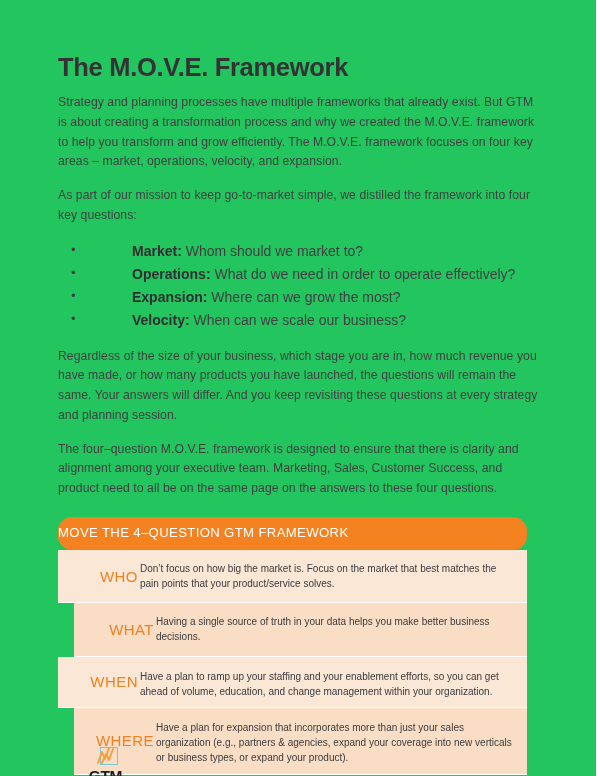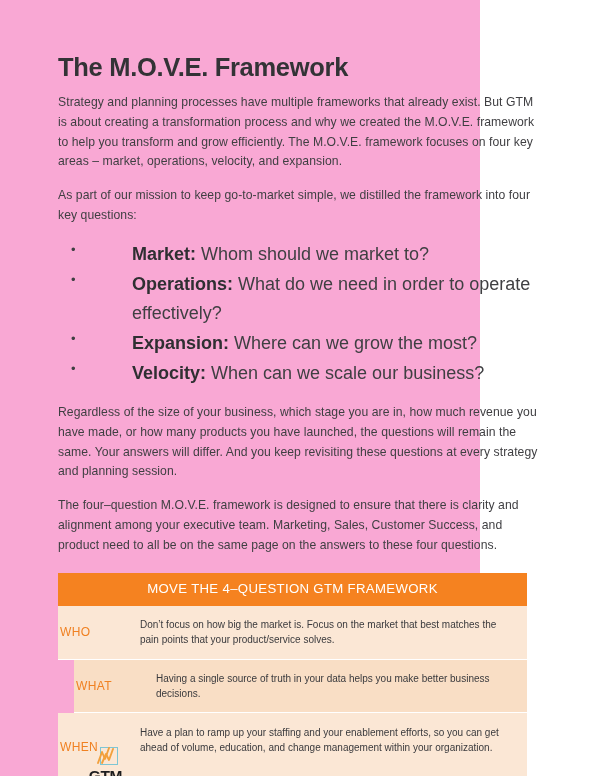--- a/index.html
+++ b/index.html
@@ -9,24 +9,24 @@
   }
   body {
     width: 600px;
     height: 776px;
     font-family: "Liberation Sans", sans-serif;
     color: #3b3b3d;
     position: relative;
     overflow: hidden;
   }
   .page {
-    width: 480px;
+    width: 596px;
     height: 776px;
     position: relative;
-    background: #f9a8d4;
+    background: #22c55e;
   }
   .content {
     position: absolute;
     left: 58px;
     top: 52px;
     width: 484px;
   }
   h1.title {
     font-size: 25.5px;
     font-weight: 600;
@@ -41,21 +41,21 @@
     margin: 0 0 14px 0;
     color: #3f3f42;
     letter-spacing: 0.005em;
   }
   ul.kq {
     margin: 0 0 14px 0;
     padding-left: 26px;
     list-style: none;
   }
   ul.kq li {
-    font-size: 18px;
+    font-size: 14px;
     line-height: 1.66;
     color: #3f3f42;
     position: relative;
     margin: 0;
     padding-left: 48px;
   }
   ul.kq li::before {
     content: "\2022";
     position: absolute;
     left: -13px;
@@ -69,50 +69,50 @@
   }
 
   
   .table-wrap {
     margin-top: 18px;
     width: 469px;
   }
   .tbl-header {
     background: #f58220;
     color: #ffffff;
-    text-align: center;
     font-size: 13.2px;
     letter-spacing: 0.025em;
     padding: 8px 0 9px 0;
     line-height: 1.2;
+    border-radius: 14px;
   }
   .trow {
     display: flex;
     align-items: center;
     border-bottom: 1.5px solid #ffffff;
   }
   .trow.odd  { background: #fbe7d5; }
   .trow.even { background: #f9dec5; margin-left: 16px; }
   .tlabel {
     width: 78px;
     flex: 0 0 78px;
-    text-align: left;
+    text-align: right;
     color: #f08122;
-    font-size: 12px;
+    font-size: 15px;
     letter-spacing: 0.03em;
     padding: 0 2px;
   }
   .tbody {
     flex: 1;
     font-size: 10px;
     line-height: 1.52;
     color: #3a3a3d;
     padding: 11px 14px 11px 0;
   }
-  .row-h2 .tbody { padding-top: 12px; padding-bottom: 25px; }
+  .row-h2 .tbody { padding-top: 12px; padding-bottom: 8px; }
 
   
   .footer {
     position: absolute;
     left: 18px;
     top: 743px;
     display: flex;
     align-items: center;
     flex-direction: column;
   }

